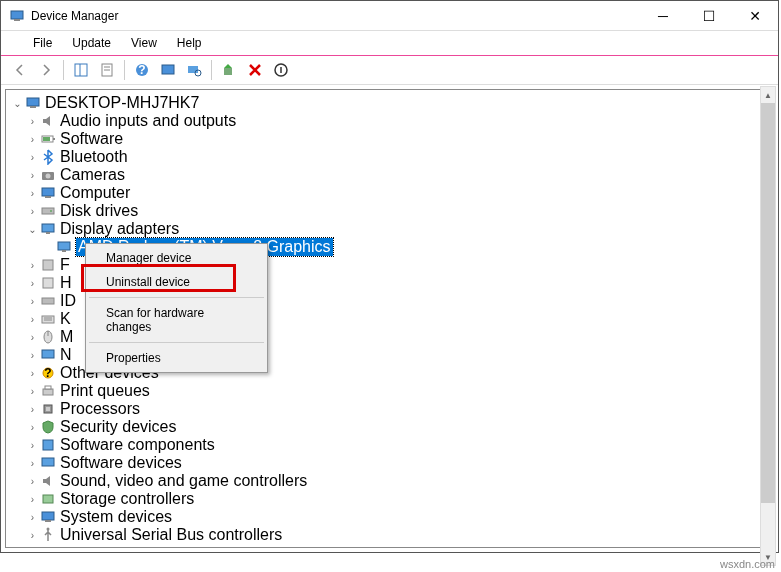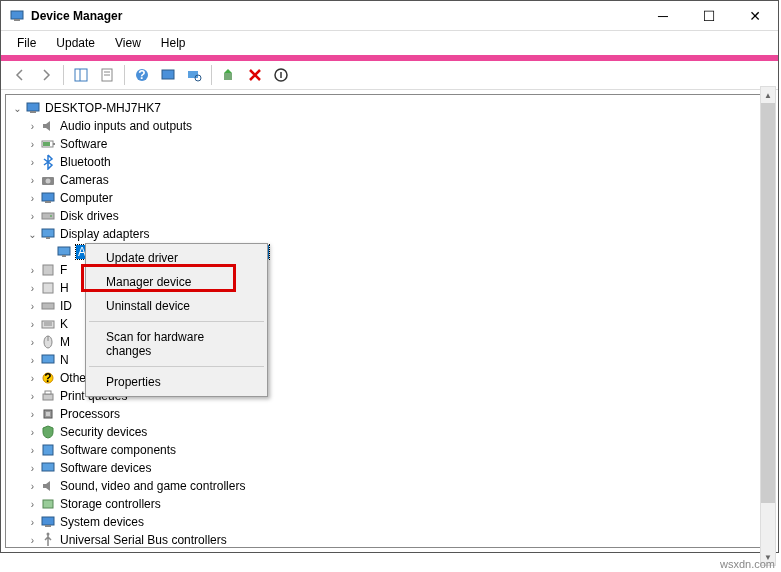--- a/index.html
+++ b/index.html
@@ -1,35 +1,35 @@
 <!DOCTYPE html>
 <html><head>
 <meta charset="utf-8">
 <style>
 * { box-sizing: border-box; margin: 0; padding: 0; font-family: "Segoe UI", Tahoma, sans-serif; font-size: 12px; }
 body { background: #fff; width: 781px; height: 572px; position: relative; overflow: hidden; }
 .window { border: 1px solid #555; width: 779px; height: 553px; background: #fff; display: flex; flex-direction: column; }
 .titlebar { height: 30px; display: flex; align-items: center; padding-left: 8px; border-bottom: 1px solid #ddd; }
 .titlebar-icon { width: 16px; height: 16px; margin-right: 6px; display: inline-flex; align-items: center; justify-content: center; }
-.title-text { flex: 1; font-size: 12px; font-weight: bold; }
+.title-text { flex: 1; font-size: 12px; }
 .winbtns { display: flex; }
 .winbtn { width: 46px; height: 30px; display: flex; align-items: center; justify-content: center; font-size: 14px; }
-.menubar { display: flex; padding: 2px 6px; border-bottom: 6px solid #ec4899; }
+.menubar { display: flex; padding: 2px 22px; border-bottom: 1px solid #ec4899; }
 .menu-item { padding: 3px 10px; font-size: 12px; }
 .toolbar { display: flex; align-items: center; padding: 3px 8px; border-bottom: 1px solid #ddd; gap: 4px; }
 .tbtn { width: 22px; height: 22px; display: flex; align-items: center; justify-content: center; border: 1px solid transparent; }
 .tbtn svg { width: 16px; height: 16px; }
 .sep { width: 1px; height: 20px; background: #ccc; margin: 0 2px; }
 .content { flex: 1; padding: 4px; overflow: hidden; }
 .treewrap { border: 1px solid #888; width: 100%; height: 100%; overflow-y: auto; padding-top: 4px; }
 .tree-row { display: flex; align-items: center; height: 18px; white-space: nowrap; }
 .tw { width: 15px; display: flex; align-items: center; justify-content: center; color: #666; font-size: 10px; cursor: pointer; }
 .spacer { display: inline-block; }
 .devicon { width: 16px; height: 16px; margin-right: 4px; display: inline-flex; align-items: center; justify-content: center; }
-.label { font-size: 12px; }
+.label { font-size: 16px; }
 .selected { background: #0078d7; color: #fff; padding: 0 2px; }
 .selected-dotted { outline: 1px dotted #000; }
 .ctxmenu { position: absolute; background: #f0f0f0; border: 1px solid #999; box-shadow: 2px 2px 4px rgba(0,0,0,0.3); padding: 2px; width: 183px; }
 .ctx-item { padding: 5px 18px; font-size: 12px; }
 .ctx-item.bold { font-weight: normal; }
 .ctx-sep { height: 1px; background: #ccc; margin: 3px 1px; }
 .redbox { position: absolute; border: 3px solid #d80000; pointer-events: none; }
 .watermark { position: absolute; right: 6px; bottom: 2px; font-size: 11px; color: #888; }
 .scrollbar-fake { position: absolute; right: 5px; top: 86px; bottom: 6px; width: 16px; background: #f0f0f0; display: flex; flex-direction: column; border: 1px solid #ddd; }
 .sb-btn { height: 16px; display:flex; align-items:center; justify-content:center; color:#666; font-size:8px; }
@@ -396,21 +396,20 @@
             </svg>
           </span>
           <span class="label">Universal Serial Bus controllers</span>
         </div>
 
     </div>
   </div>
 </div>
 
 <div class="ctxmenu" style="left:85px; top:243px">
-  <div class="ctx-item">Update driver</div>
   <div class="ctx-item">Manager device</div>
   <div class="ctx-item">Uninstall device</div>
   <div class="ctx-sep"></div>
   <div class="ctx-item">Scan for hardware changes</div>
   <div class="ctx-sep"></div>
   <div class="ctx-item bold">Properties</div>
 </div>
 
 <div class="redbox" style="left:81px; top:264px; width:155px; height:28px"></div>
 

